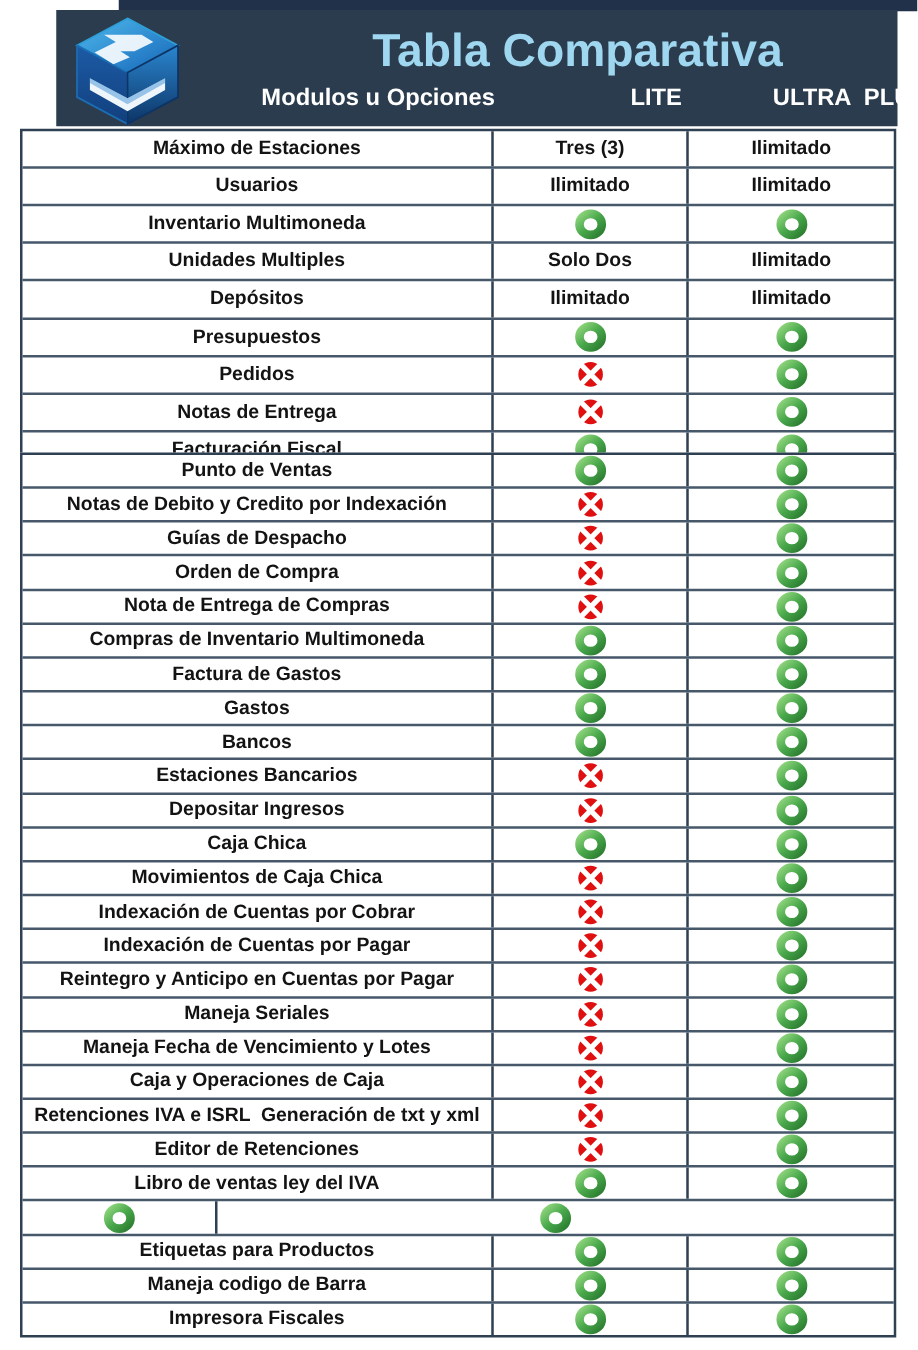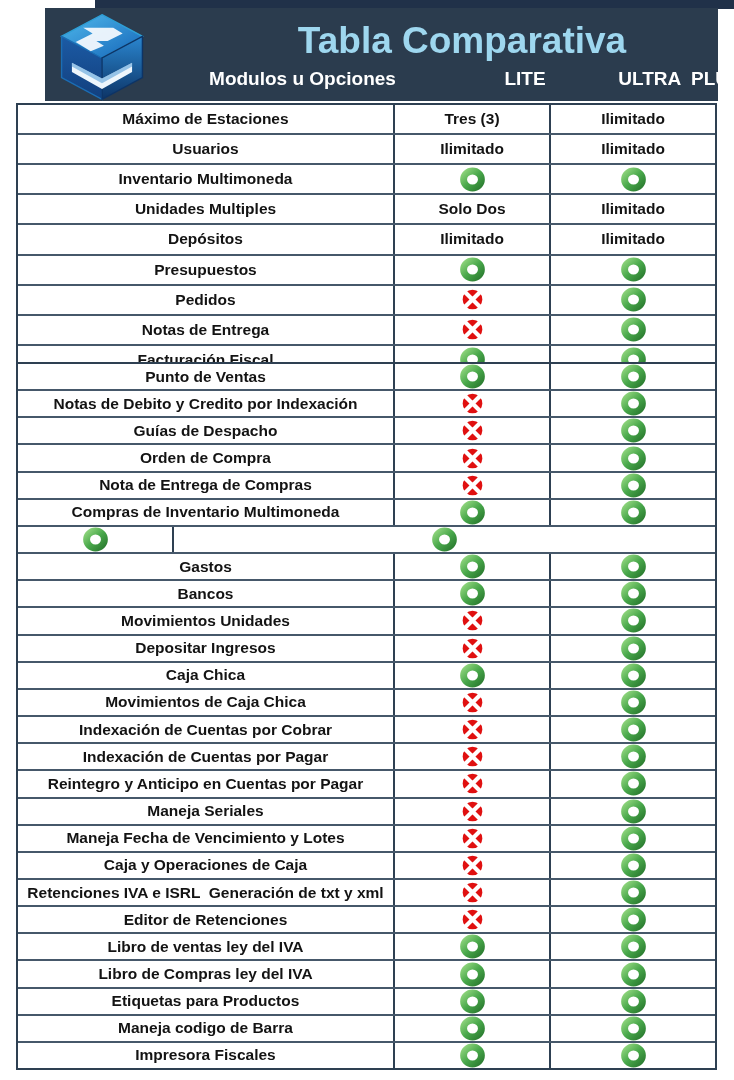--- a/index.html
+++ b/index.html
@@ -208,20 +208,21 @@
     <div class="row">
       <div class="cell label">Compras de Inventario Multimoneda</div>
       <div class="cell lite"><span class="icon"><svg width="25" height="23" viewBox="0 0 26 24">
             <ellipse cx="13" cy="12" rx="9.3" ry="8.8" fill="none" stroke="url(#greenGrad)" stroke-width="7.2"></ellipse>
           </svg></span></div>
       <div class="cell ultra"><span class="icon"><svg width="25" height="23" viewBox="0 0 26 24">
             <ellipse cx="13" cy="12" rx="9.3" ry="8.8" fill="none" stroke="url(#greenGrad)" stroke-width="7.2"></ellipse>
           </svg></span></div>
     </div>
     <div class="row">
+      <div class="cell label">Factura de Gastos</div>
       <div class="cell lite"><span class="icon"><svg width="25" height="23" viewBox="0 0 26 24">
             <ellipse cx="13" cy="12" rx="9.3" ry="8.8" fill="none" stroke="url(#greenGrad)" stroke-width="7.2"></ellipse>
           </svg></span></div>
       <div class="cell ultra"><span class="icon"><svg width="25" height="23" viewBox="0 0 26 24">
             <ellipse cx="13" cy="12" rx="9.3" ry="8.8" fill="none" stroke="url(#greenGrad)" stroke-width="7.2"></ellipse>
           </svg></span></div>
     </div>
     <div class="row">
       <div class="cell label">Gastos</div>
       <div class="cell lite"><span class="icon"><svg width="25" height="23" viewBox="0 0 26 24">
@@ -234,21 +235,21 @@
     <div class="row">
       <div class="cell label">Bancos</div>
       <div class="cell lite"><span class="icon"><svg width="25" height="23" viewBox="0 0 26 24">
             <ellipse cx="13" cy="12" rx="9.3" ry="8.8" fill="none" stroke="url(#greenGrad)" stroke-width="7.2"></ellipse>
           </svg></span></div>
       <div class="cell ultra"><span class="icon"><svg width="25" height="23" viewBox="0 0 26 24">
             <ellipse cx="13" cy="12" rx="9.3" ry="8.8" fill="none" stroke="url(#greenGrad)" stroke-width="7.2"></ellipse>
           </svg></span></div>
     </div>
     <div class="row">
-      <div class="cell label">Movimientos Unidades</div>
+      <div class="cell label">Estaciones Bancarios</div>
       <div class="cell lite"><span class="icon"><svg width="21" height="21" viewBox="0 0 22 22">
             <circle cx="11" cy="11" r="10.3" fill="#e01010"></circle>
             <path d="M1.2 1.2 L20.8 20.8 M20.8 1.2 L1.2 20.8" stroke="#ffffff" stroke-width="4.4"></path>
           </svg></span></div>
       <div class="cell ultra"><span class="icon"><svg width="25" height="23" viewBox="0 0 26 24">
             <ellipse cx="13" cy="12" rx="9.3" ry="8.8" fill="none" stroke="url(#greenGrad)" stroke-width="7.2"></ellipse>
           </svg></span></div>
     </div>
     <div class="row">
       <div class="cell label">Depositar Ingresos</div>
@@ -362,21 +363,20 @@
     <div class="row">
       <div class="cell label">Libro de ventas ley del IVA</div>
       <div class="cell lite"><span class="icon"><svg width="25" height="23" viewBox="0 0 26 24">
             <ellipse cx="13" cy="12" rx="9.3" ry="8.8" fill="none" stroke="url(#greenGrad)" stroke-width="7.2"></ellipse>
           </svg></span></div>
       <div class="cell ultra"><span class="icon"><svg width="25" height="23" viewBox="0 0 26 24">
             <ellipse cx="13" cy="12" rx="9.3" ry="8.8" fill="none" stroke="url(#greenGrad)" stroke-width="7.2"></ellipse>
           </svg></span></div>
     </div>
     <div class="row">
-      <div class="cell label">Libro de Compras ley del IVA</div>
       <div class="cell lite"><span class="icon"><svg width="25" height="23" viewBox="0 0 26 24">
             <ellipse cx="13" cy="12" rx="9.3" ry="8.8" fill="none" stroke="url(#greenGrad)" stroke-width="7.2"></ellipse>
           </svg></span></div>
       <div class="cell ultra"><span class="icon"><svg width="25" height="23" viewBox="0 0 26 24">
             <ellipse cx="13" cy="12" rx="9.3" ry="8.8" fill="none" stroke="url(#greenGrad)" stroke-width="7.2"></ellipse>
           </svg></span></div>
     </div>
     <div class="row">
       <div class="cell label">Etiquetas para Productos</div>
       <div class="cell lite"><span class="icon"><svg width="25" height="23" viewBox="0 0 26 24">

